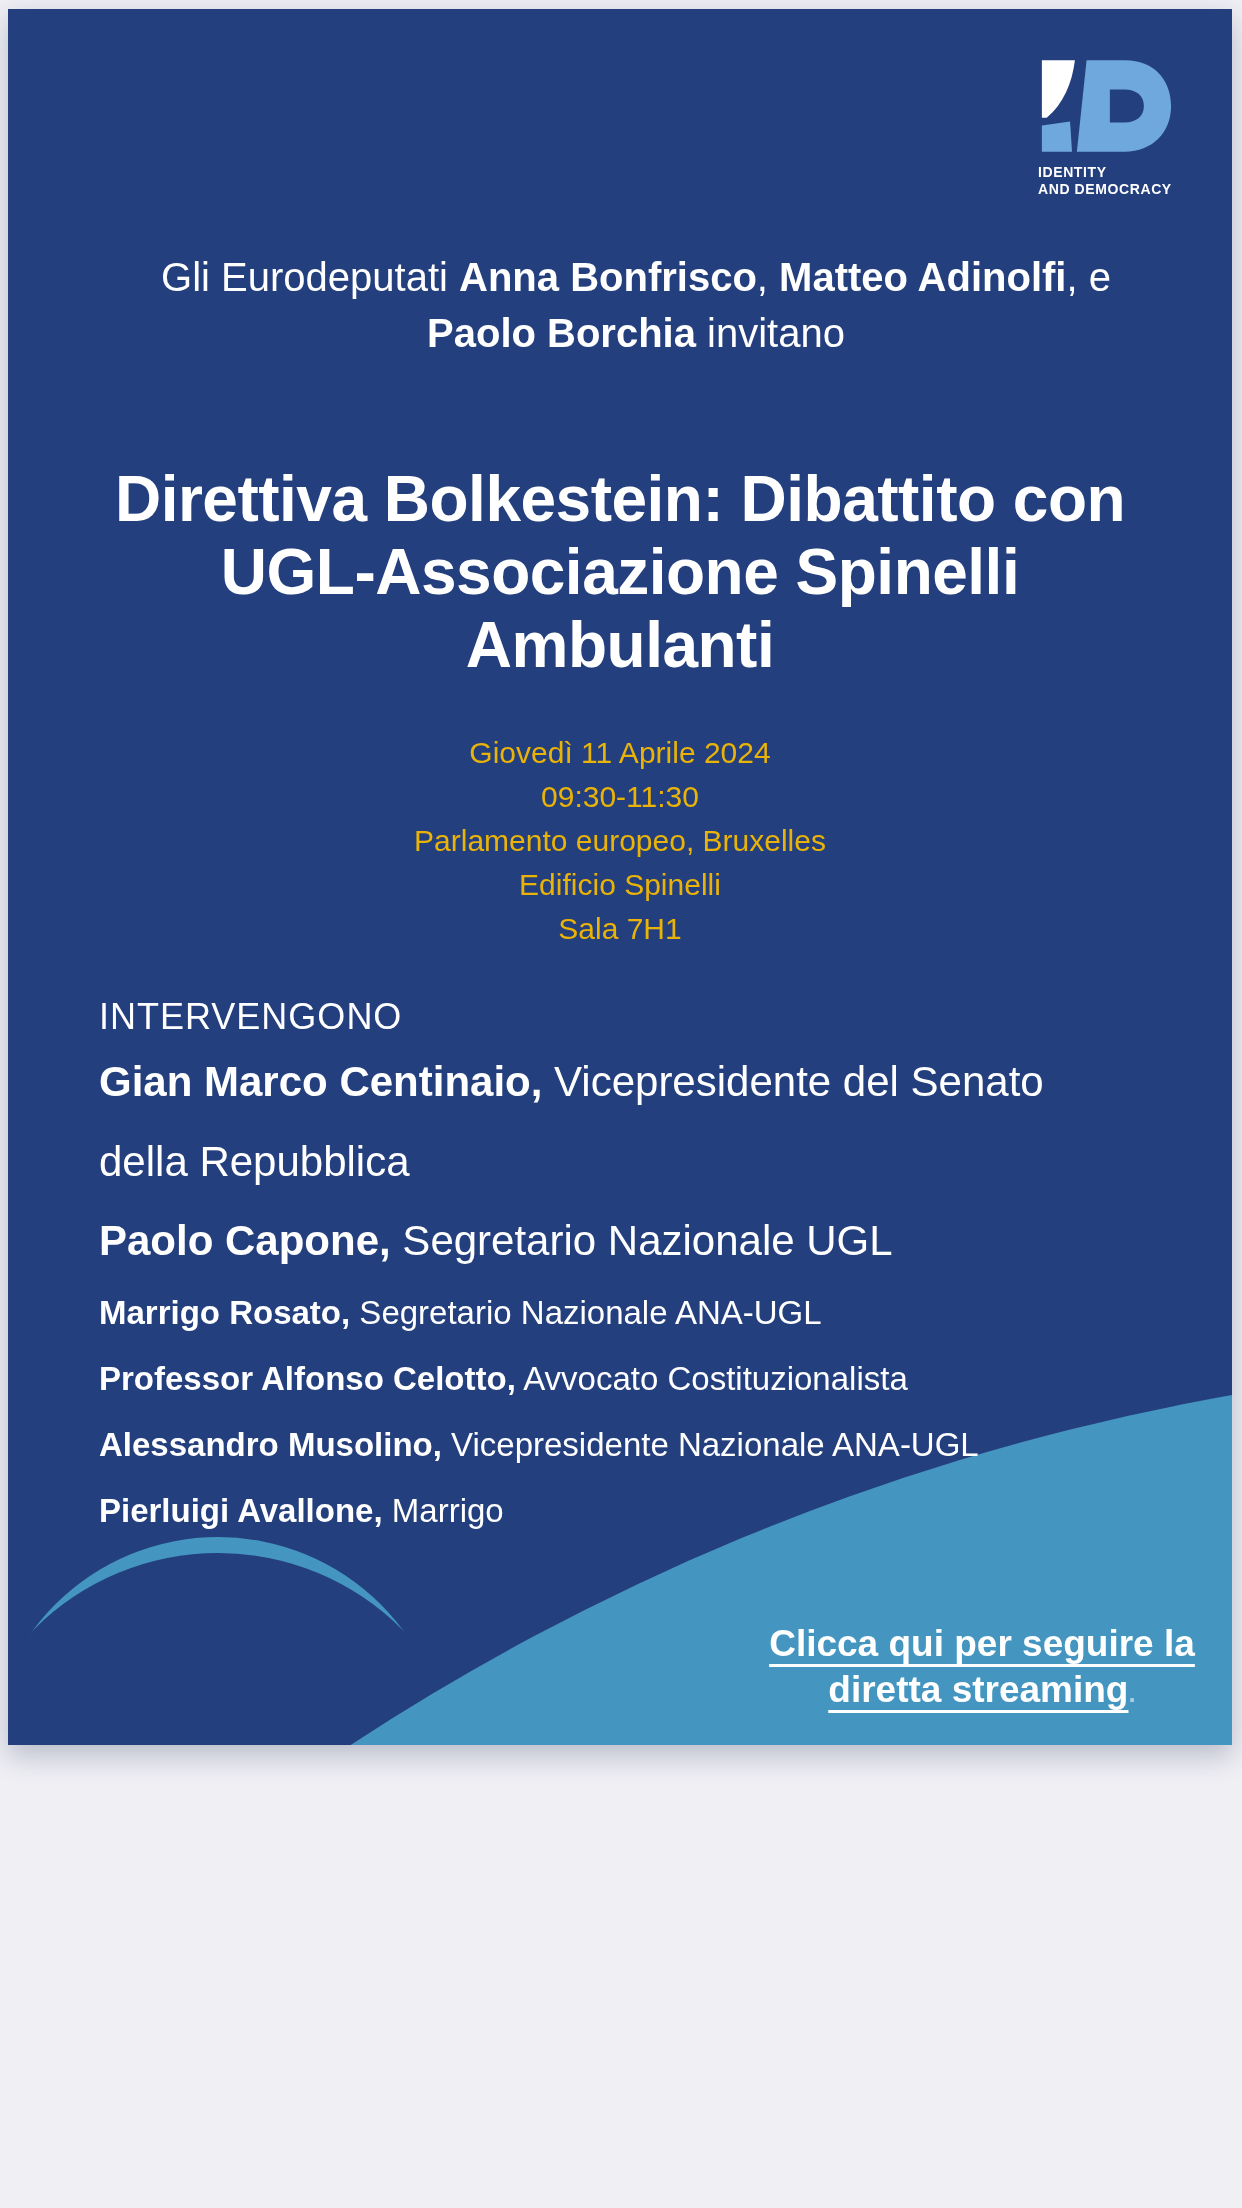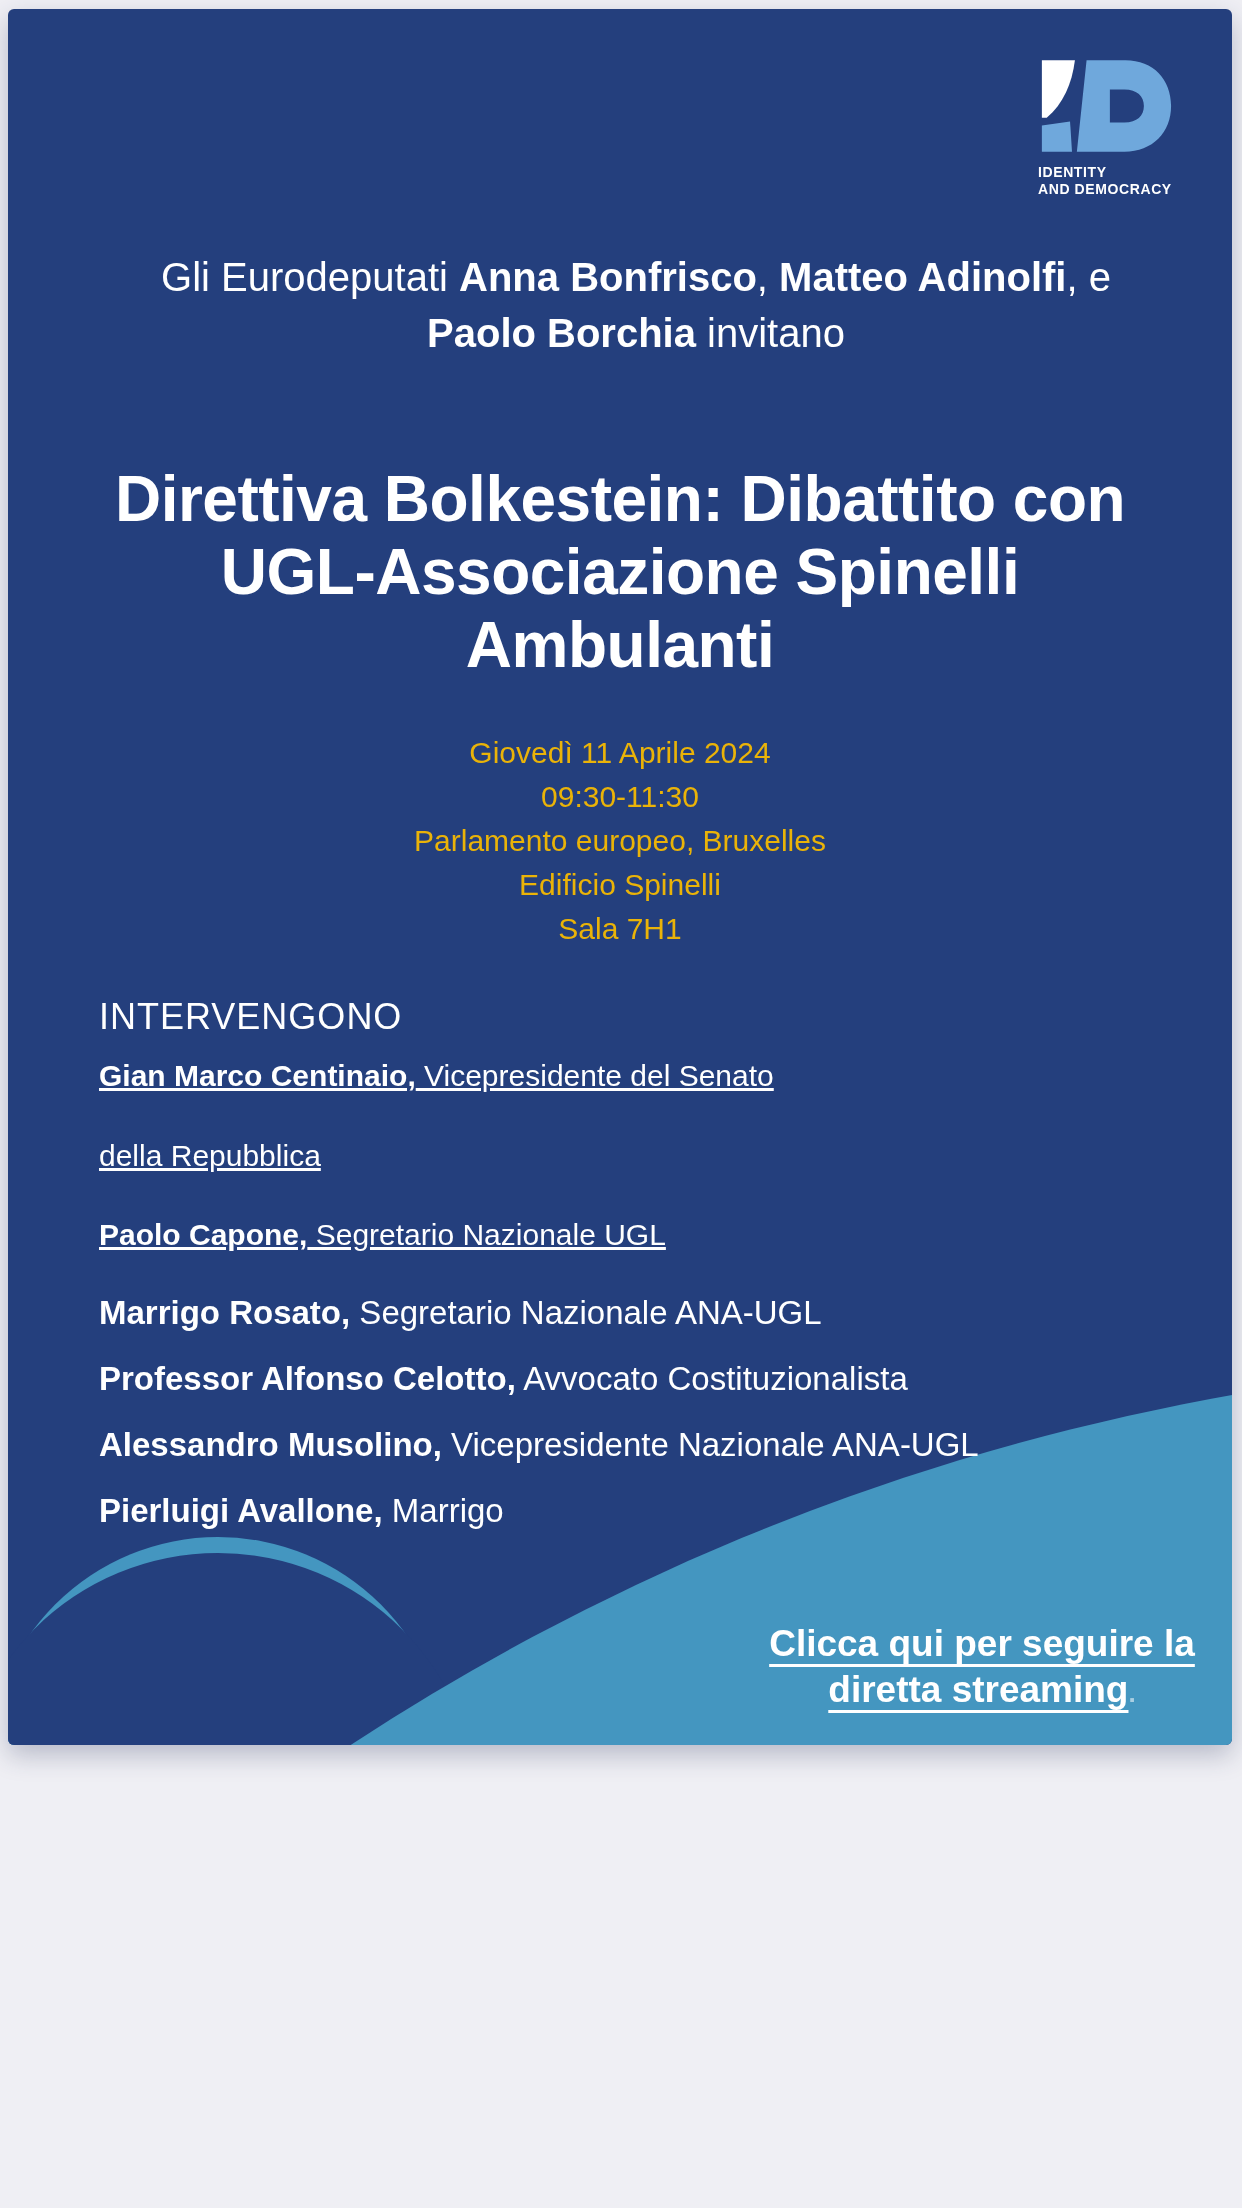--- a/index.html
+++ b/index.html
@@ -12,21 +12,20 @@
   :root{
     --navy:#243F7D;
     --lightblue:#4496C0;
     --logoblue:#6FA8DC;
     --txt:#FFFFFF;
   }
   .card{
     position:absolute;left:8px;top:9px;width:1224px;height:1736px;
     background:var(--navy);overflow:hidden;
     box-shadow:0 10px 26px rgba(40,50,90,.28);
-    border-radius:6px;
   }
   
   .big-circle{
     position:absolute;width:4706px;height:4706px;border-radius:50%;
     background:var(--lightblue);left:-719px;top:1350px;z-index:2;
   }
   
   .crescent-light{
     position:absolute;width:460px;height:460px;border-radius:50%;
     background:var(--lightblue);left:-20px;top:1528px;z-index:0;
@@ -47,21 +46,21 @@
   
   .title{position:absolute;left:0;top:454px;width:100%;text-align:center;
     font-size:64px;line-height:73px;font-weight:700;letter-spacing:-.5px;}
   
   .meta{position:absolute;left:0;top:722px;width:100%;text-align:center;
     font-size:30px;line-height:44px;font-weight:400;color:#eab308;}
   
   .heading{position:absolute;left:91px;top:987px;font-size:36px;font-weight:400;letter-spacing:1px;}
   .sp{position:absolute;left:91px;white-space:nowrap;line-height:1;}
   .sp .n{font-weight:700;}
-  .sp-lg{font-size:30px;text-decoration:underline;}
+  .sp-lg{font-size:42px;}
   .sp-sm{font-size:33px;}
   .sp-r0{top:1052px;} .sp-r1{top:1132px;} .sp-r2{top:1211px;}
   .sp-r3{top:1287px;} .sp-r4{top:1353px;} .sp-r5{top:1419px;} .sp-r6{top:1485px;}
   
   .stream{position:absolute;left:664px;top:1612px;width:620px;text-align:center;
     font-size:37px;line-height:46px;font-weight:700;color:#fff;cursor:pointer;}
   .stream .u{
     text-decoration:underline;text-decoration-thickness:3px;text-underline-offset:8px;
   }
   .stream .dot{text-decoration:none;opacity:.55;font-size:26px;}

